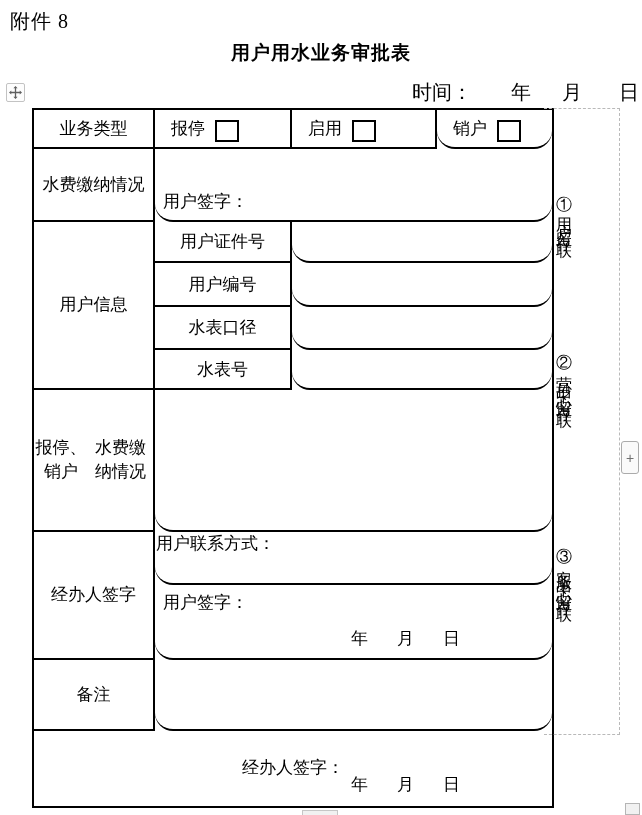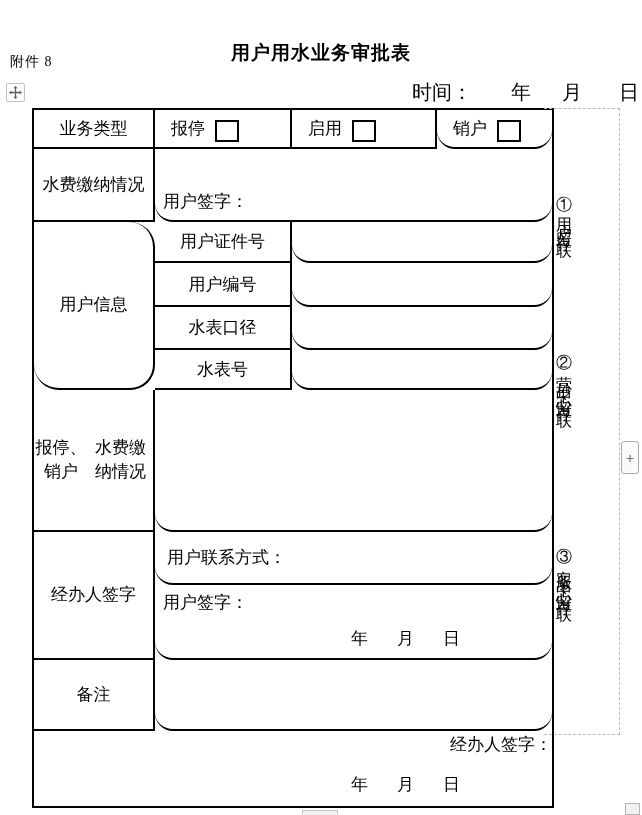--- a/index.html
+++ b/index.html
@@ -3,21 +3,21 @@
 <meta charset="utf-8">
 <style>
   * { margin:0; padding:0; box-sizing:border-box; }
   html,body { background:#ffffff; }
   body {
     width:642px; height:815px; position:relative; overflow:hidden;
     font-family:"Liberation Serif","DejaVu Serif",serif;
     color:#000;
   }
   
-  .attachment { position:absolute; left:10px; top:8px; font-size:14px; letter-spacing:1px;margin-top:45px; }
+  .attachment { position:absolute; left:10px; top:8px; font-size:20px; letter-spacing:1px; }
   .doc-title  { position:absolute; left:0; top:40px; width:642px; text-align:center;
                 font-size:19px; font-weight:bold; letter-spacing:1px; }
   .time-line span { position:absolute; top:79px; font-size:20px; }
   .t-prefix { left:412px; }
   .t-year   { left:511px; }
   .t-month  { left:562px; }
   .t-day    { left:619px; }
 
   
   .move-handle { position:absolute; left:6px; top:83px; width:19px; height:19px;
@@ -37,31 +37,31 @@
   .no-r { border-right:none;border-radius:18px; }
   .no-b { border-bottom:none; }
   .lbl  { display:flex; align-items:center; justify-content:center; text-align:center; line-height:24px; }
 
   .opt  { display:flex; align-items:center; padding-left:16px; }
   .checkbox { display:inline-block; width:24px; height:22px; border:2px solid #000;
               margin-left:10px; margin-top:4px; background:#fff; }
 
   .reason-cell { grid-column:2 / 5; display:flex; align-items:flex-end; padding:0 0 7px 8px; }
 
-  .span4 { grid-row:span 4;border-radius:25px; }
+  .span4 { grid-row:span 4; }
   .span2 { grid-row:span 2; }
   .field-lbl { display:flex; align-items:center; justify-content:center; }
   .field-val { grid-column:3 / 5; }
 
   .wide { grid-column:2 / 5; }
-  .contact-cell { display:flex; align-items:center; padding-left:12px; }
+  .contact-cell { display:flex; padding-left:1px; }
   .sig-cell { position:relative; padding:6px 0 0 8px; }
   .date-row { position:absolute; right:92px; bottom:8px; display:flex; gap:29px; font-size:17px; }
 
-  .handler-cell { grid-column:1 / 5; position:relative; text-align:right; padding-top:2px; }
+  .handler-cell { grid-column:1 / 5; position:relative; text-align:center; padding-top:25px; }
   .handler-cell .date-row { bottom:10px; }
 
   .two-line { display:flex; justify-content:center; align-items:center; }
 
   
   .side-col { position:absolute; left:544px; top:108px; width:76px; height:627px;
               border-top:1px dashed #b9b9b9; border-right:1px dashed #b9b9b9;
               border-bottom:1px dashed #b9b9b9; }
   .copy-group { position:absolute; left:9px; writing-mode:vertical-rl; text-orientation:upright;
                 font-size:16px; letter-spacing:6px; line-height:22px; }

